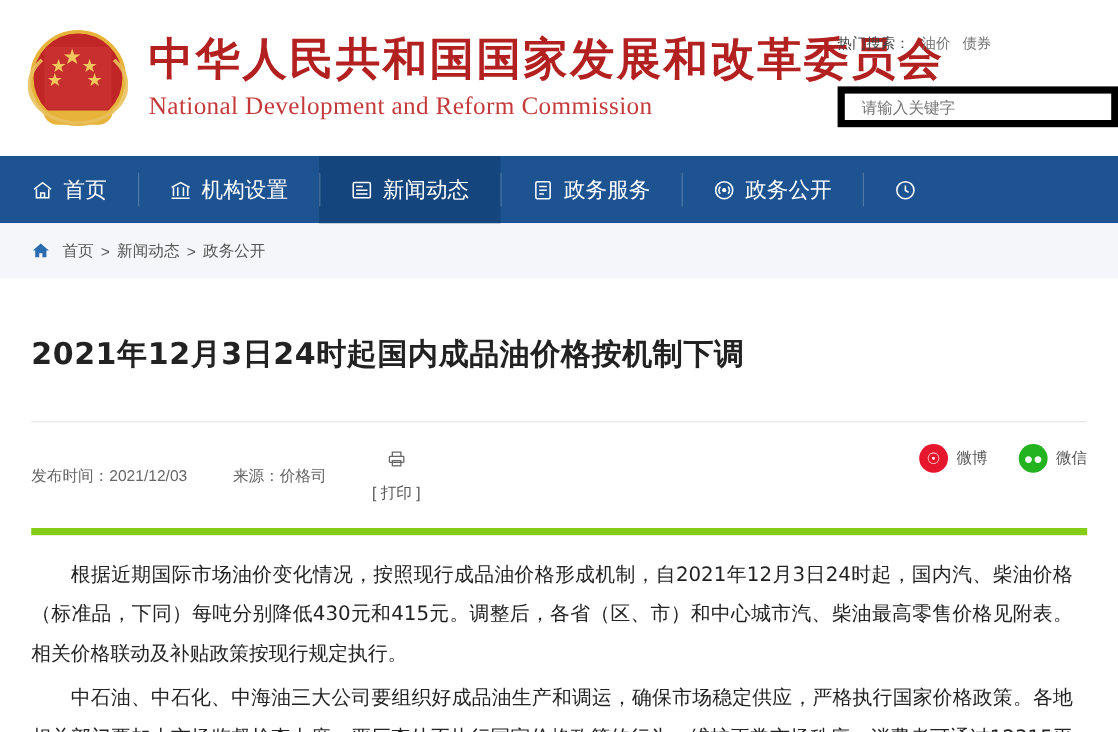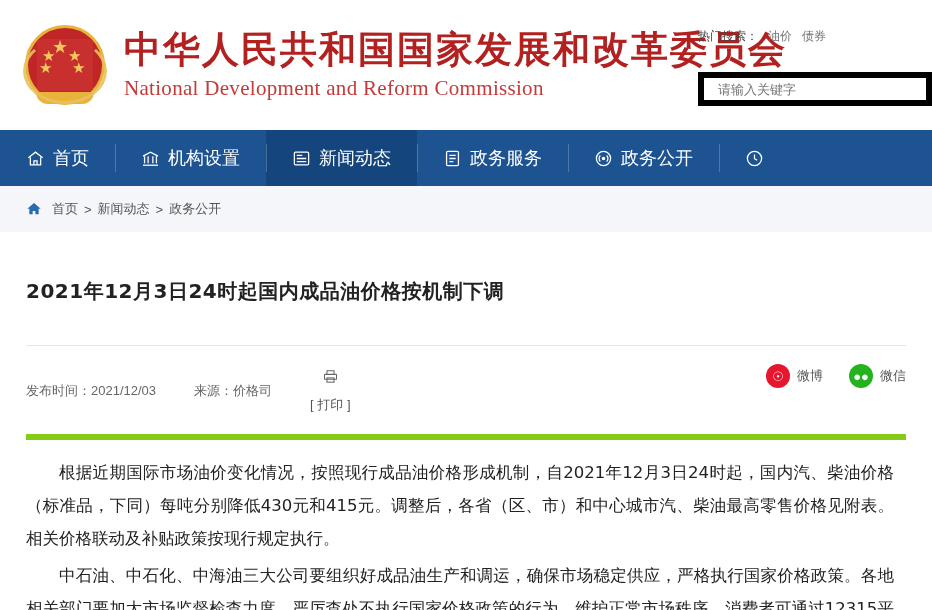--- a/index.html
+++ b/index.html
@@ -160,21 +160,21 @@
     font-size: 13px;
     color: #555;
     gap: 6px;
   }
   .crumb-home-ico { color: #2b6cb0; display: inline-flex; margin-right: 4px; }
 
   
   .article { padding: 0 26px; }
   .art-title {
     font-family: "DejaVu Sans", sans-serif;
-    font-size: 20px;
+    font-size: 25px;
     font-weight: bold;
     color: #222;
     letter-spacing: .5px;
     padding: 46px 0 40px 0;
     border-bottom: 1px solid #e6e6e6;
   }
   .meta {
     display: flex;
     align-items: center;
     font-size: 13px;

